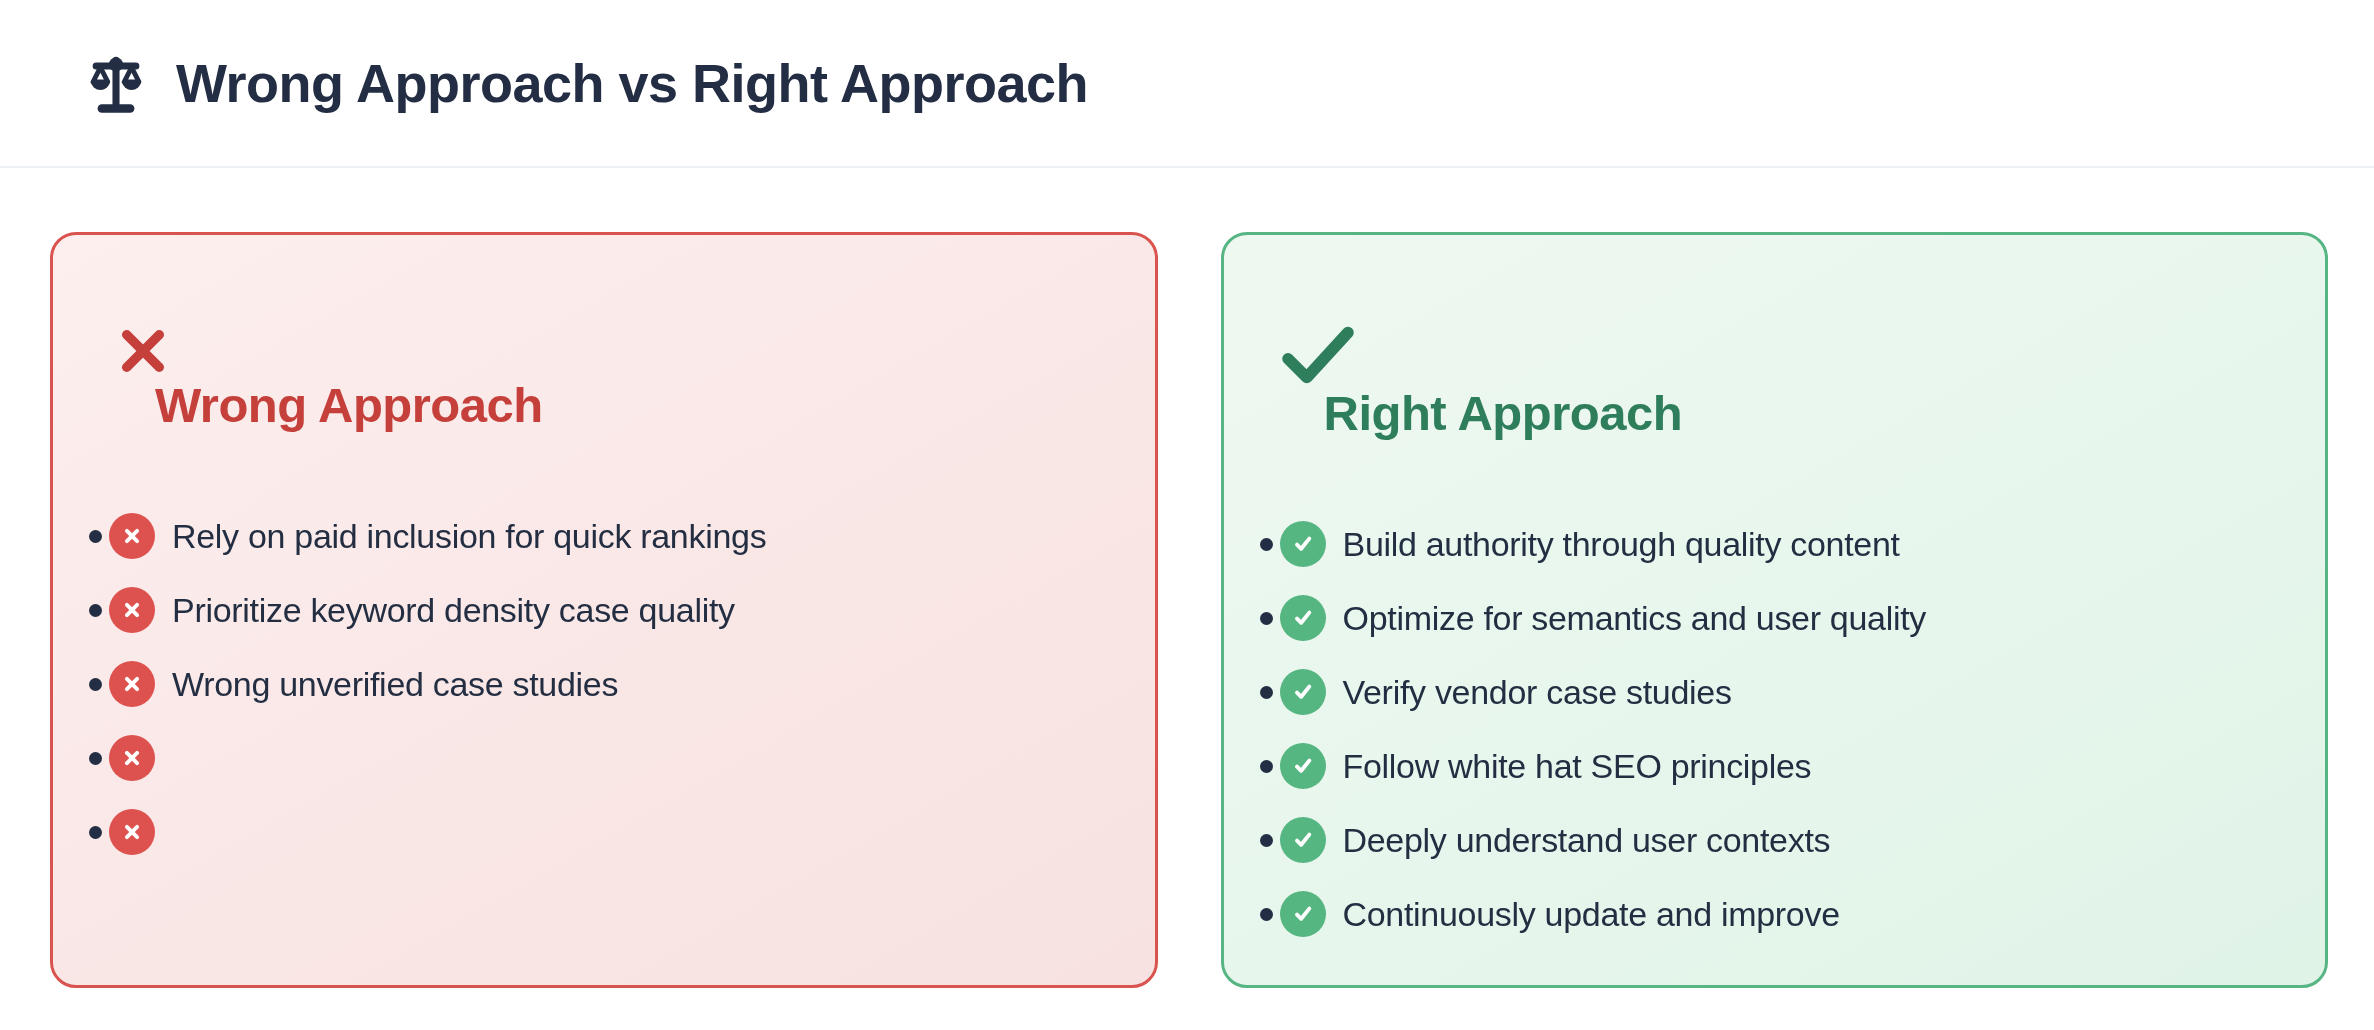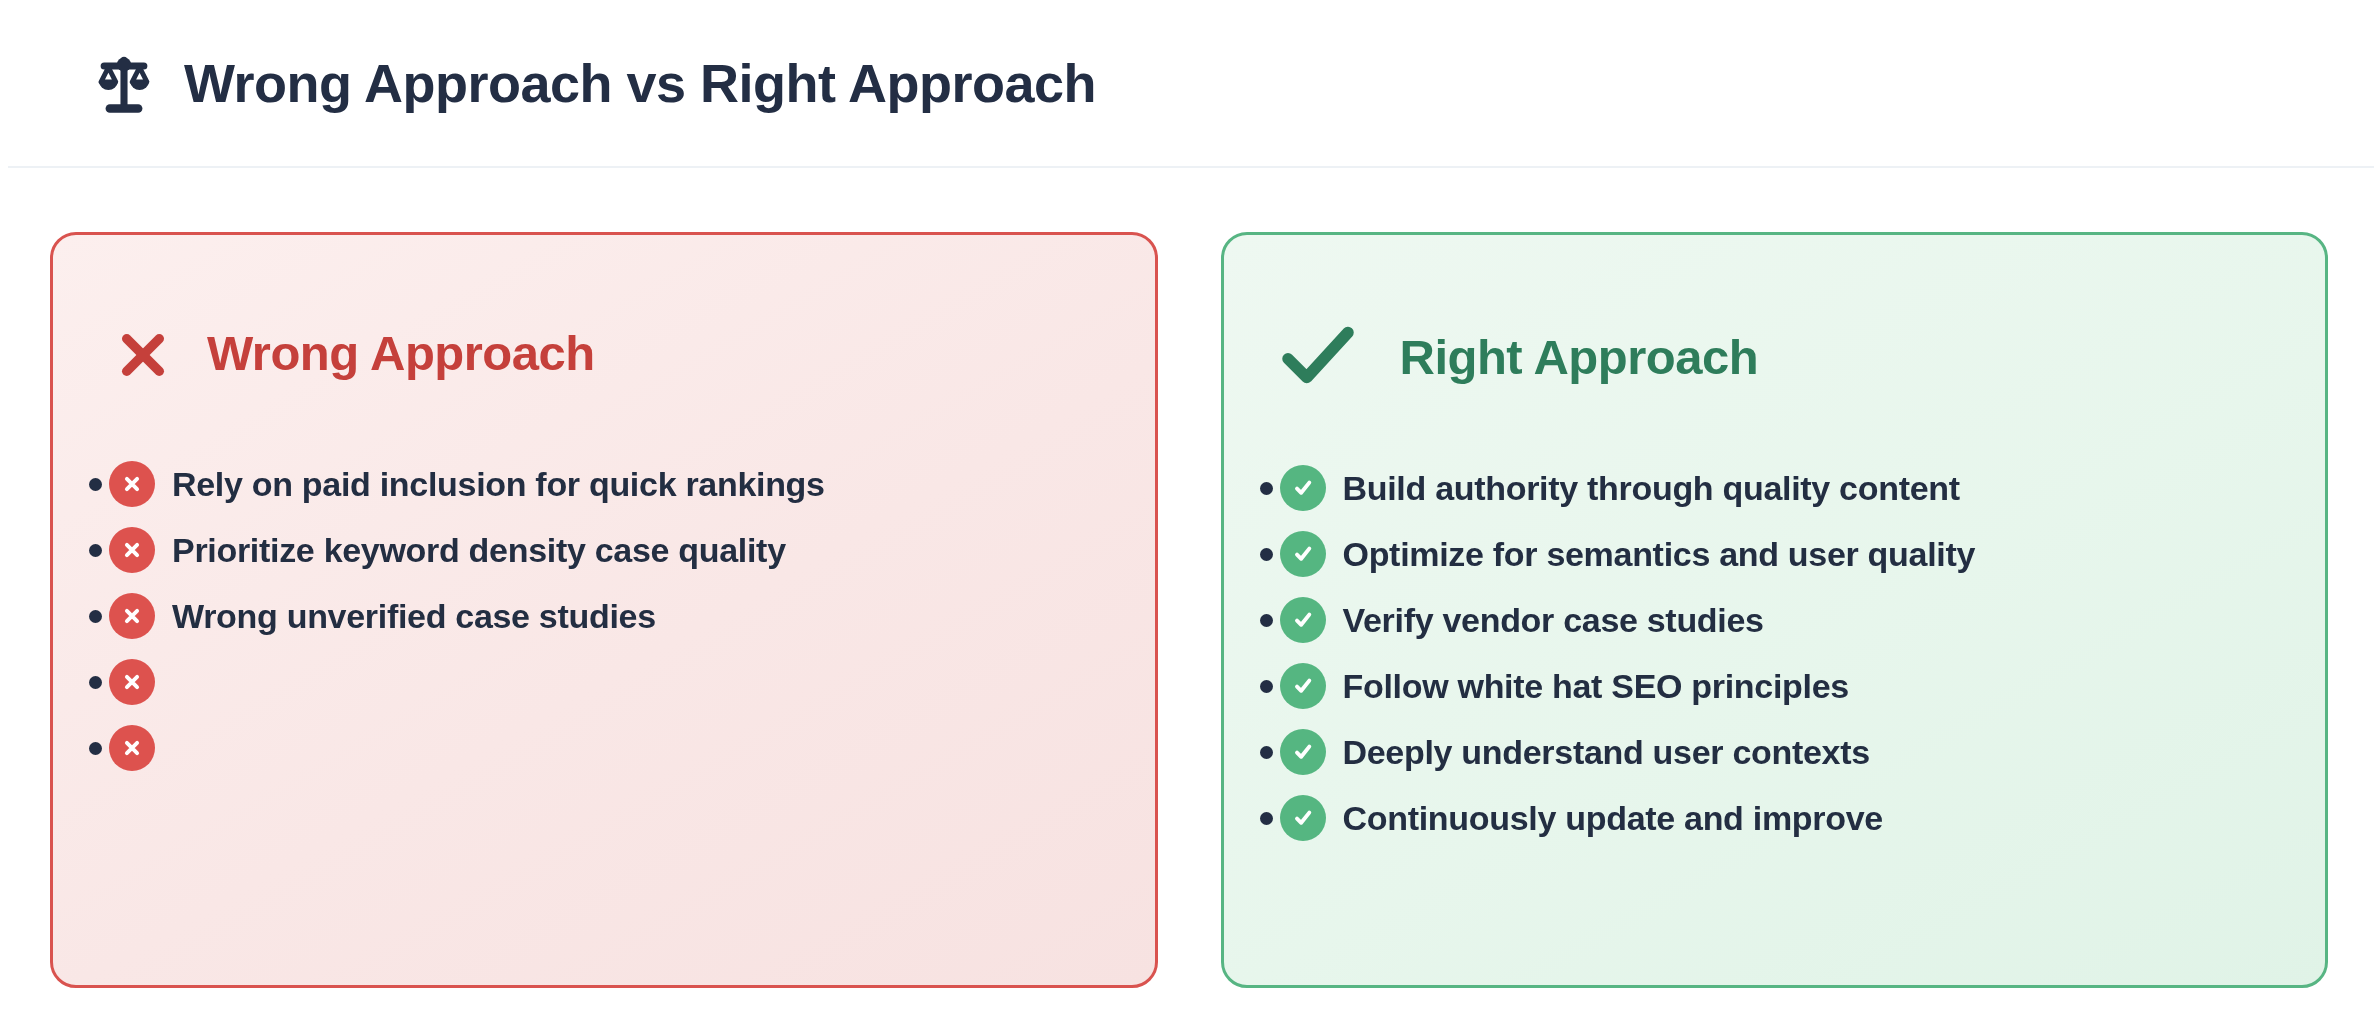--- a/index.html
+++ b/index.html
@@ -9,21 +9,20 @@
     font-family: "Liberation Sans", sans-serif;
     overflow: hidden;
   }
   
   .page-header {
     display: flex;
     align-items: center;
     height: 168px;
     padding-left: 82px;
     border-bottom: 2px solid #edf1f5;
-    margin-left: 8px;
   }
   .header-icon { width: 68px; height: 68px; display: inline-flex; }
   .header-icon svg { width: 68px; height: 68px; }
   .page-title {
     margin-left: 26px;
     font-size: 54px;
     font-weight: 700;
     color: #232e44;
     letter-spacing: -0.5px;
   }
@@ -44,42 +43,42 @@
     border-color: #d9534f;
     background: linear-gradient(150deg, #fcefee 0%, #f9e7e6 55%, #f7e2e1 100%);
   }
   .card.right {
     border-color: #57b583;
     background: linear-gradient(150deg, #eef8f1 0%, #e7f6ec 55%, #e0f3e7 100%);
   }
   
   .card-title-row {
     display: flex;
-    align-items: flex-end;
+    align-items: flex-start;
+    flex-direction: column;
   }
   .card.wrong .card-title-row { margin-left: 28px; }
   .card.right .card-title-row { margin-left: 20px; }
   .card-title-icon { display: inline-flex; flex: 0 0 auto; }
   .card.wrong .card-title-icon svg { width: 52px; height: 52px; }
   .card.right .card-title-icon svg { width: 76px; height: 60px; }
   .card-title {
     font-size: 49px;
     font-weight: 700;
     letter-spacing: -0.5px;
   }
   .card.wrong .card-title { margin-left: 38px; color: #c5403b; }
   .card.right .card-title { margin-left: 44px; color: #2e7d5b; }
   
   .item-list {
     margin-top: 80px;
     display: flex;
     flex-direction: column;
-    gap: 20px;
+    gap: 28px;
     list-style: none;
-    font-weight: bold;
   }
   .list-item {
     display: flex;
     align-items: center;
     height: 46px;
   }
   .bullet-dot {
     width: 13px; height: 13px;
     border-radius: 50%;
     background: #232e44;

